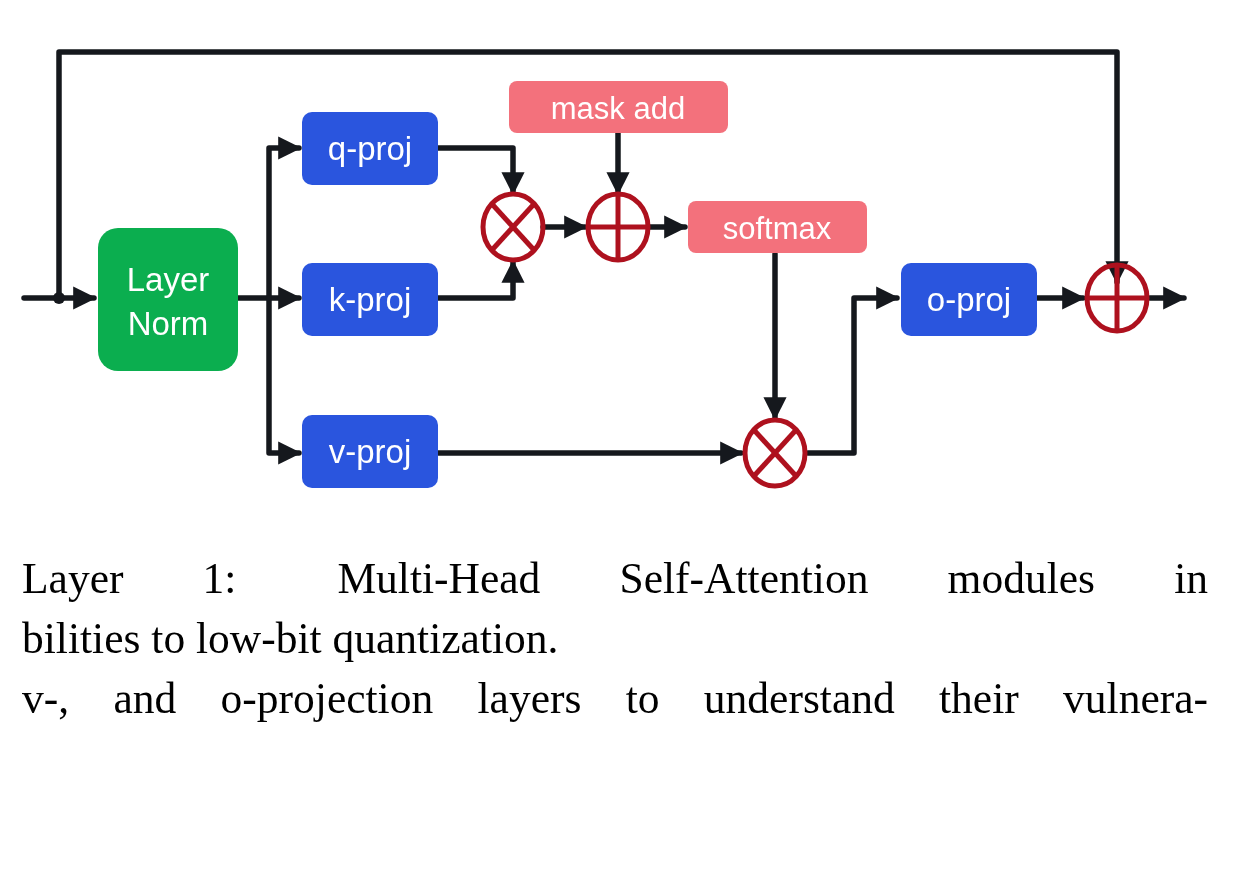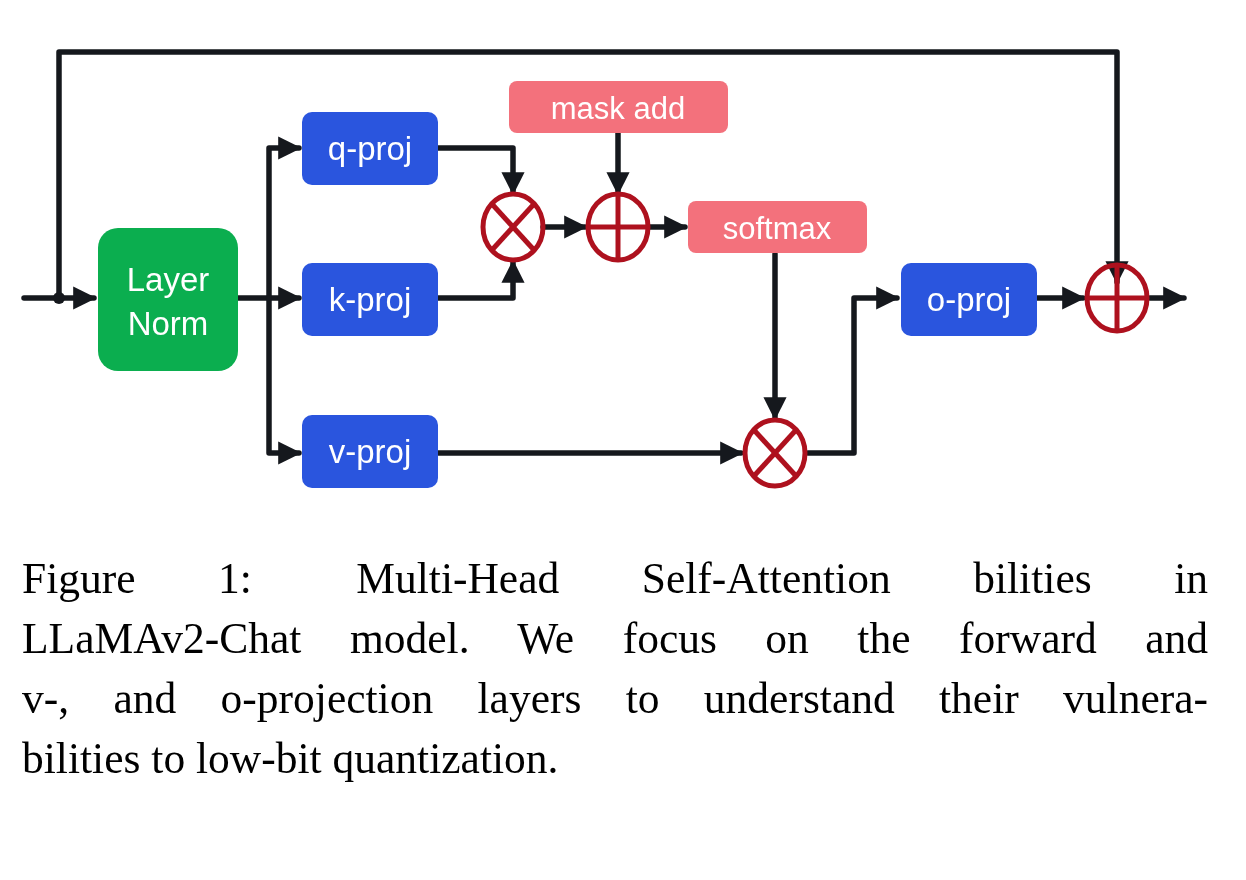--- a/index.html
+++ b/index.html
@@ -105,17 +105,16 @@
     <line x1="796" y1="430" x2="754" y2="476"></line>
   </g>
   <g fill="none" stroke="#ae111e" stroke-width="5">
     <ellipse cx="1117" cy="298" rx="30" ry="33"></ellipse>
     <line x1="1087" y1="298" x2="1147" y2="298"></line>
     <line x1="1117" y1="265" x2="1117" y2="331"></line>
   </g>
 </svg>
 
 <div class="caption">
-  <span class="line"><span>Figure 1:</span><span class="gap"></span> <span>Multi-Head Self-Attention bilities in</span></span>
-  <span class="line">LLaMAv2-Chat model.  We focus on the forward and</span>
+  <span class="line"><span>Layer 1:</span><span class="gap"></span> <span>Multi-Head Self-Attention modules in</span></span>
+  <span class="line last">bilities to low-bit quantization.</span>
   <span class="line">v-, and o-projection layers to understand their vulnera-</span>
-  <span class="line last">bilities to low-bit quantization.</span>
 </div>
 
 </body></html>

